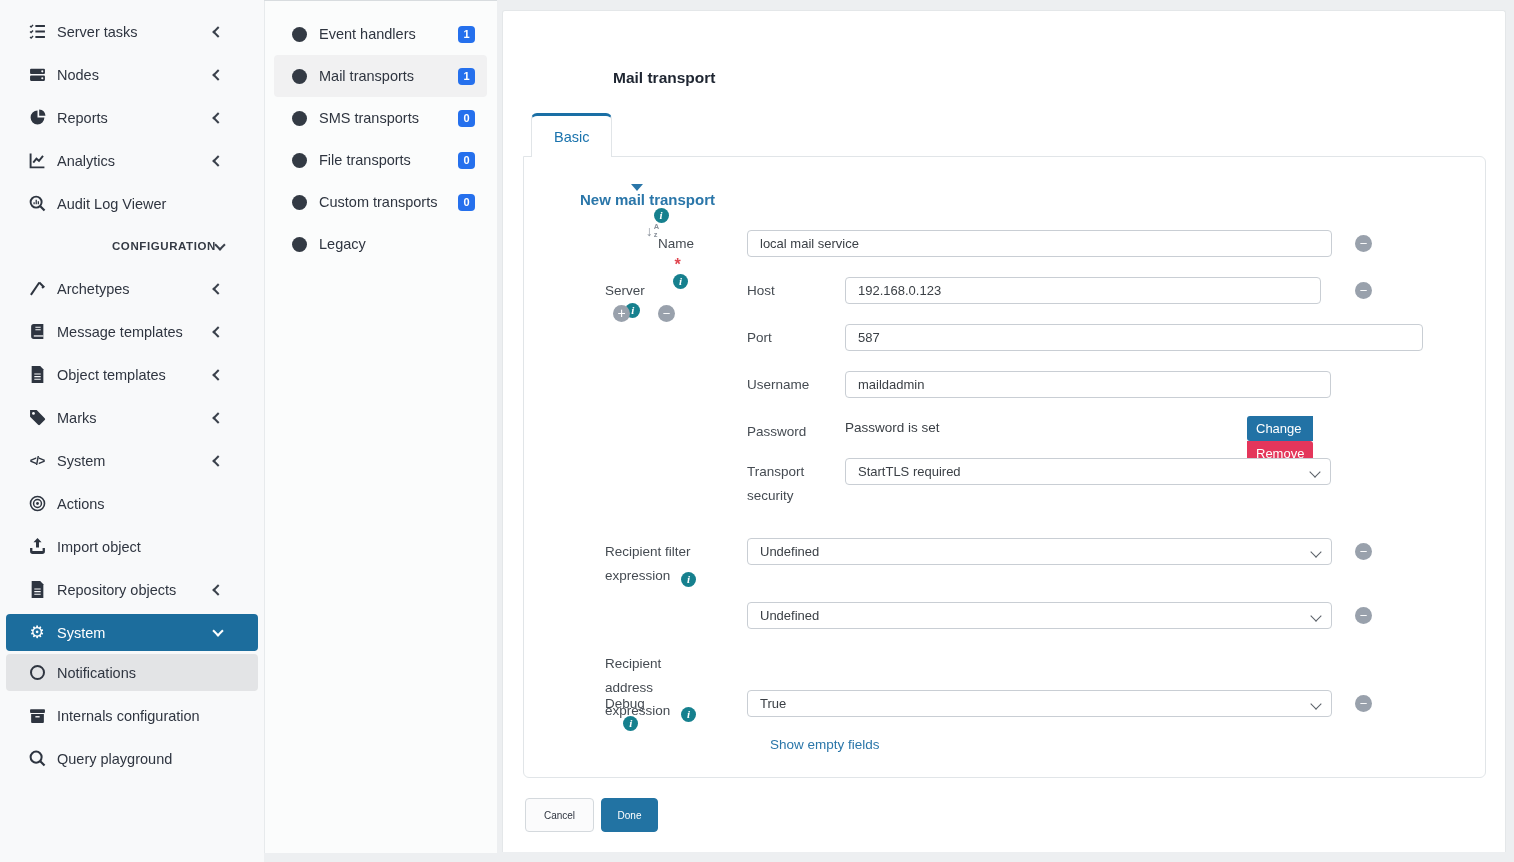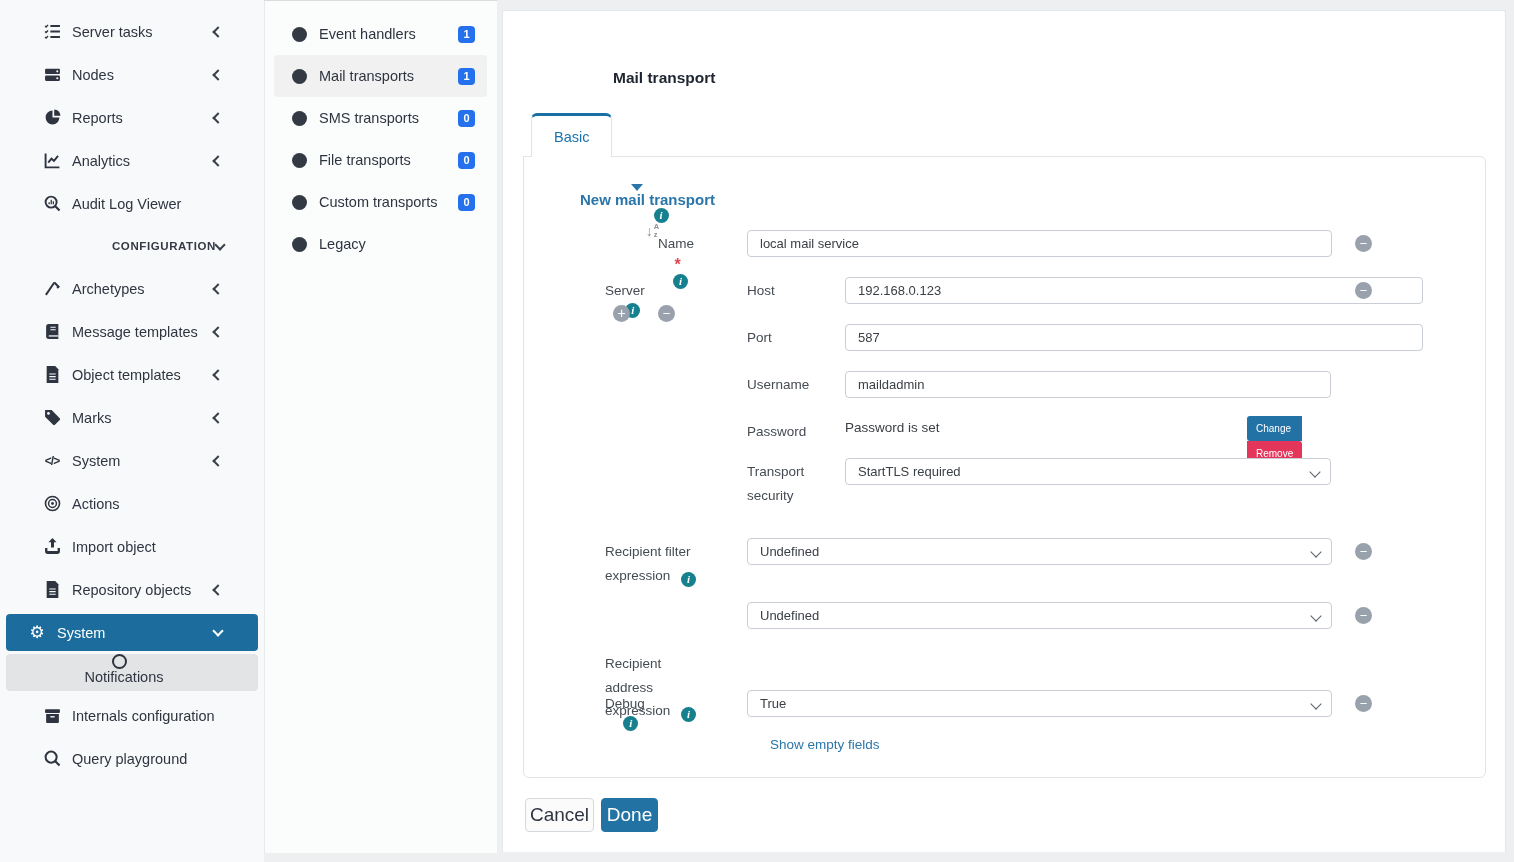--- a/index.html
+++ b/index.html
@@ -1,32 +1,32 @@
 <!DOCTYPE html>
 <html><head>
 <meta charset="utf-8">
 <style>
   *{margin:0;padding:0;box-sizing:border-box;}
   html,body{width:1514px;height:862px;}
   body{position:relative;background:#edeff1;font-family:"Liberation Sans","DejaVu Sans",sans-serif;overflow:hidden;color:#2f3540;}
 
   
   .sidebar{position:absolute;left:0;top:0;width:264px;height:862px;background:#f8f9fa;padding-top:10px;}
-  .sb-row{height:43px;display:flex;align-items:center;padding:0 42px 0 41px;cursor:pointer;}
+  .sb-row{height:43px;display:flex;align-items:center;padding:0 42px 0 26px;cursor:pointer;}
   .sb-ico{width:22px;display:flex;justify-content:center;align-items:center;margin-right:9px;flex:none;}
   .sb-lab{font-size:14.5px;color:#2f3540;flex:1;white-space:nowrap;}
   .sb-sec{height:42px;display:flex;align-items:center;padding:0 40px 0 22px;}
   .sb-sec .sb-lab{font-size:11.5px;letter-spacing:.6px;color:#343a44;font-weight:bold;text-align:right;}
   .chev{width:8px;height:8px;border-right:2px solid #3a414b;border-bottom:2px solid #3a414b;display:inline-block;flex:none;}
   .chev-left{transform:rotate(135deg);}
   .chev-down{transform:rotate(45deg);margin-top:-3px;}
   .chev-white{border-color:#fff;}
   .sb-row.active{background:#1c6d9d;border-radius:4px;margin:3px 6px;height:37px;padding:0 36px 0 20px;}
   .sb-row.active .sb-lab{color:#fff;}
-  .sb-row.subactive{background:#e3e4e6;border-radius:4px;margin:3px 6px;height:37px;padding:0 36px 0 20px;flex-direction:column;}
+  .sb-row.subactive{background:#e3e4e6;border-radius:4px;margin:3px 6px;height:37px;padding:0 36px 0 20px;}
   .gear-glyph{color:#fff;font-size:17px;line-height:1;font-family:"DejaVu Sans",sans-serif;}
   .circle-outline{width:15px;height:15px;border:2px solid #2f3540;border-radius:50%;display:inline-block;}
   .code-glyph{font-size:12px;font-weight:bold;color:#2e3540;letter-spacing:-1px;}
 
   
   .listpanel{position:absolute;left:264px;top:0;width:233px;height:853px;background:#fbfcfc;border-top:1px solid #d8dcdf;box-shadow:1px 0 0 #e7eaec inset;padding-top:12px;}
   .lp-row{height:42px;display:flex;align-items:center;margin:0 10px;padding:0 12px 0 18px;cursor:pointer;border-radius:4px;}
   .lp-row.selected{background:#f1f1f2;}
   .lp-dot{width:15px;height:15px;border-radius:50%;background:#333a44;margin-right:12px;flex:none;}
   .lp-lab{font-size:14.5px;color:#2f3540;flex:1;white-space:nowrap;}
@@ -54,27 +54,27 @@
   .req{color:#e0444e;font-weight:bold;margin-left:3px;}
   .tin{height:27px;border:1px solid #c9ced4;border-radius:4px;padding:0 12px;font-size:13px;color:#3b4046;font-family:inherit;background:#fff;outline:none;width:100%;}
   .sel{height:27px;border:1px solid #c9ced4;border-radius:4px;padding:0 26px 0 12px;font-size:13px;color:#3b4046;background:#fff;display:flex;align-items:center;position:relative;cursor:pointer;width:100%;}
   .sel::after{content:"";position:absolute;right:11px;top:9px;width:7px;height:7px;border-right:1.5px solid #5a6068;border-bottom:1.5px solid #5a6068;transform:rotate(45deg);}
   .icbtn{width:17px;height:17px;border-radius:50%;background:#99a1ac;color:#fff;display:inline-flex;align-items:center;justify-content:center;flex:none;cursor:pointer;font-size:13px;line-height:1;}
   .icbtn::before{display:block;margin-top:-1px;}
   .icminus::before{content:"\2212";}
   .icplus::before{content:"+";font-size:14px;}
   .pw-status{font-size:13.5px;color:#3b4046;}
   .btn-group{display:inline-flex;}
-  .btn-sm{height:25px;display:inline-flex;align-items:center;padding:0 9px;font-size:10px;color:#fff;cursor:pointer;}
+  .btn-sm{height:25px;display:inline-flex;align-items:center;padding:0 9px;font-size:13px;color:#fff;cursor:pointer;}
   .btn-change{background:#2272a5;border-radius:3px 0 0 3px;}
   .btn-remove{background:#e4365b;border-radius:0 3px 3px 0;}
   .link{color:#2a76a9;font-size:13.5px;cursor:pointer;}
 
   
-  .btn{height:34px;display:inline-flex;align-items:center;justify-content:center;border-radius:4px;font-size:19px;cursor:pointer;}
+  .btn{height:34px;display:inline-flex;align-items:center;justify-content:center;border-radius:4px;font-size:10px;cursor:pointer;}
   .btn-cancel{position:absolute;left:22px;top:787px;width:69px;background:#fbfbfc;border:1px solid #d4d9dd;color:#2f3540;}
   .btn-done{position:absolute;left:98px;top:787px;width:57px;background:#2273a3;color:#fff;border:1px solid #2273a3;}
 
   svg.ico{display:block;}
 </style>
 </head>
 <body>
 
 <div class="sidebar">
 
@@ -333,21 +333,21 @@
     <span class="icbtn icminus row" style="left:831px;top:78px;"></span>
 
     <div class="row" style="left:81px;top:122px;display:flex;align-items:center;">
       <span class="flabel">Server</span>
       <span class="info" style="margin-left:16px;"></span>
     </div>
     <span class="icbtn icplus row" style="left:89px;top:148px;"></span>
     <span class="icbtn icminus row" style="left:134px;top:148px;"></span>
 
     <div class="row flabel" style="left:223px;top:122px;">Host</div>
-    <div class="row" style="left:321px;top:120px;width:578px;">
+    <div class="row" style="left:321px;top:120px;width:476px;">
       <input class="tin" value="192.168.0.123" style="">
     </div>
     <span class="icbtn icminus row" style="left:831px;top:125px;"></span>
 
     <div class="row flabel" style="left:223px;top:169px;">Port</div>
     <div class="row" style="left:321px;top:167px;width:578px;">
       <input class="tin" value="587" style="">
     </div>
 
     <div class="row flabel" style="left:223px;top:216px;">Username</div>

